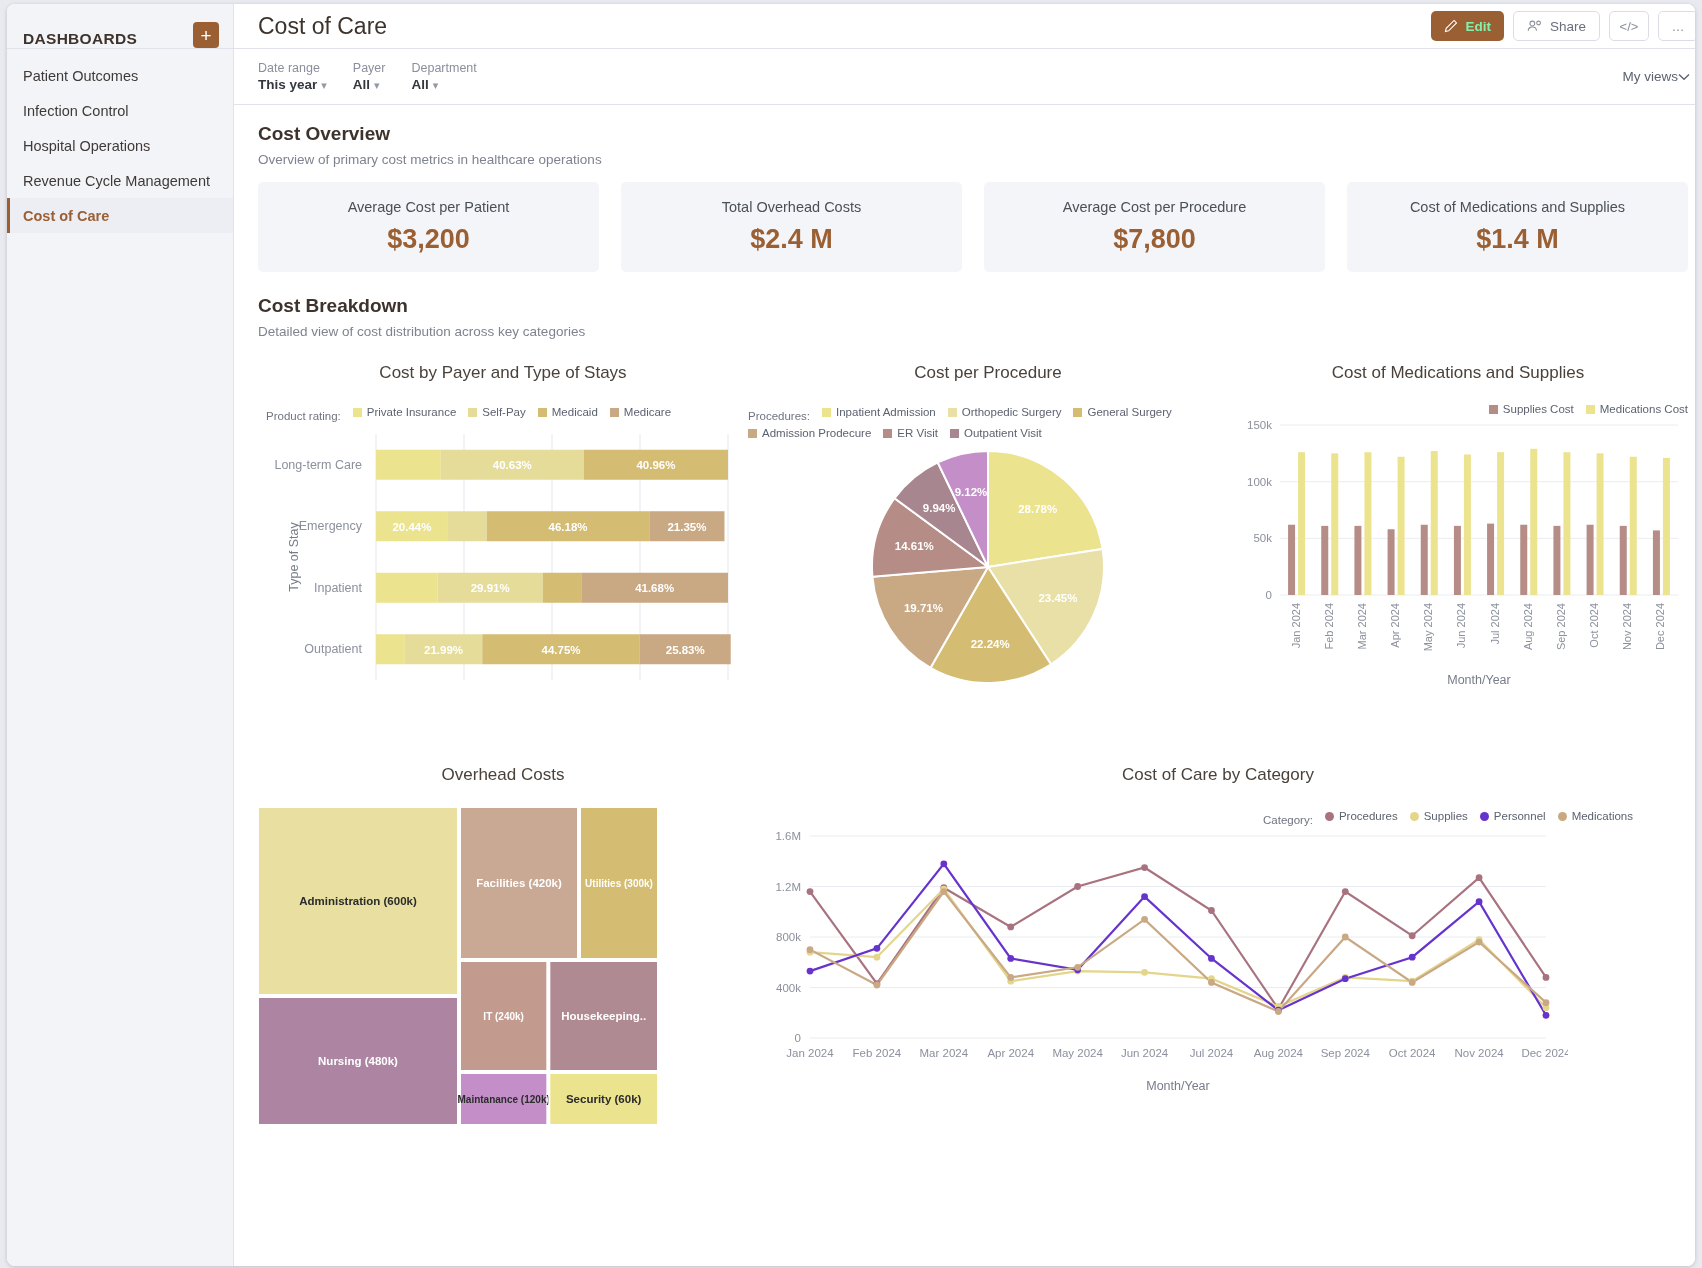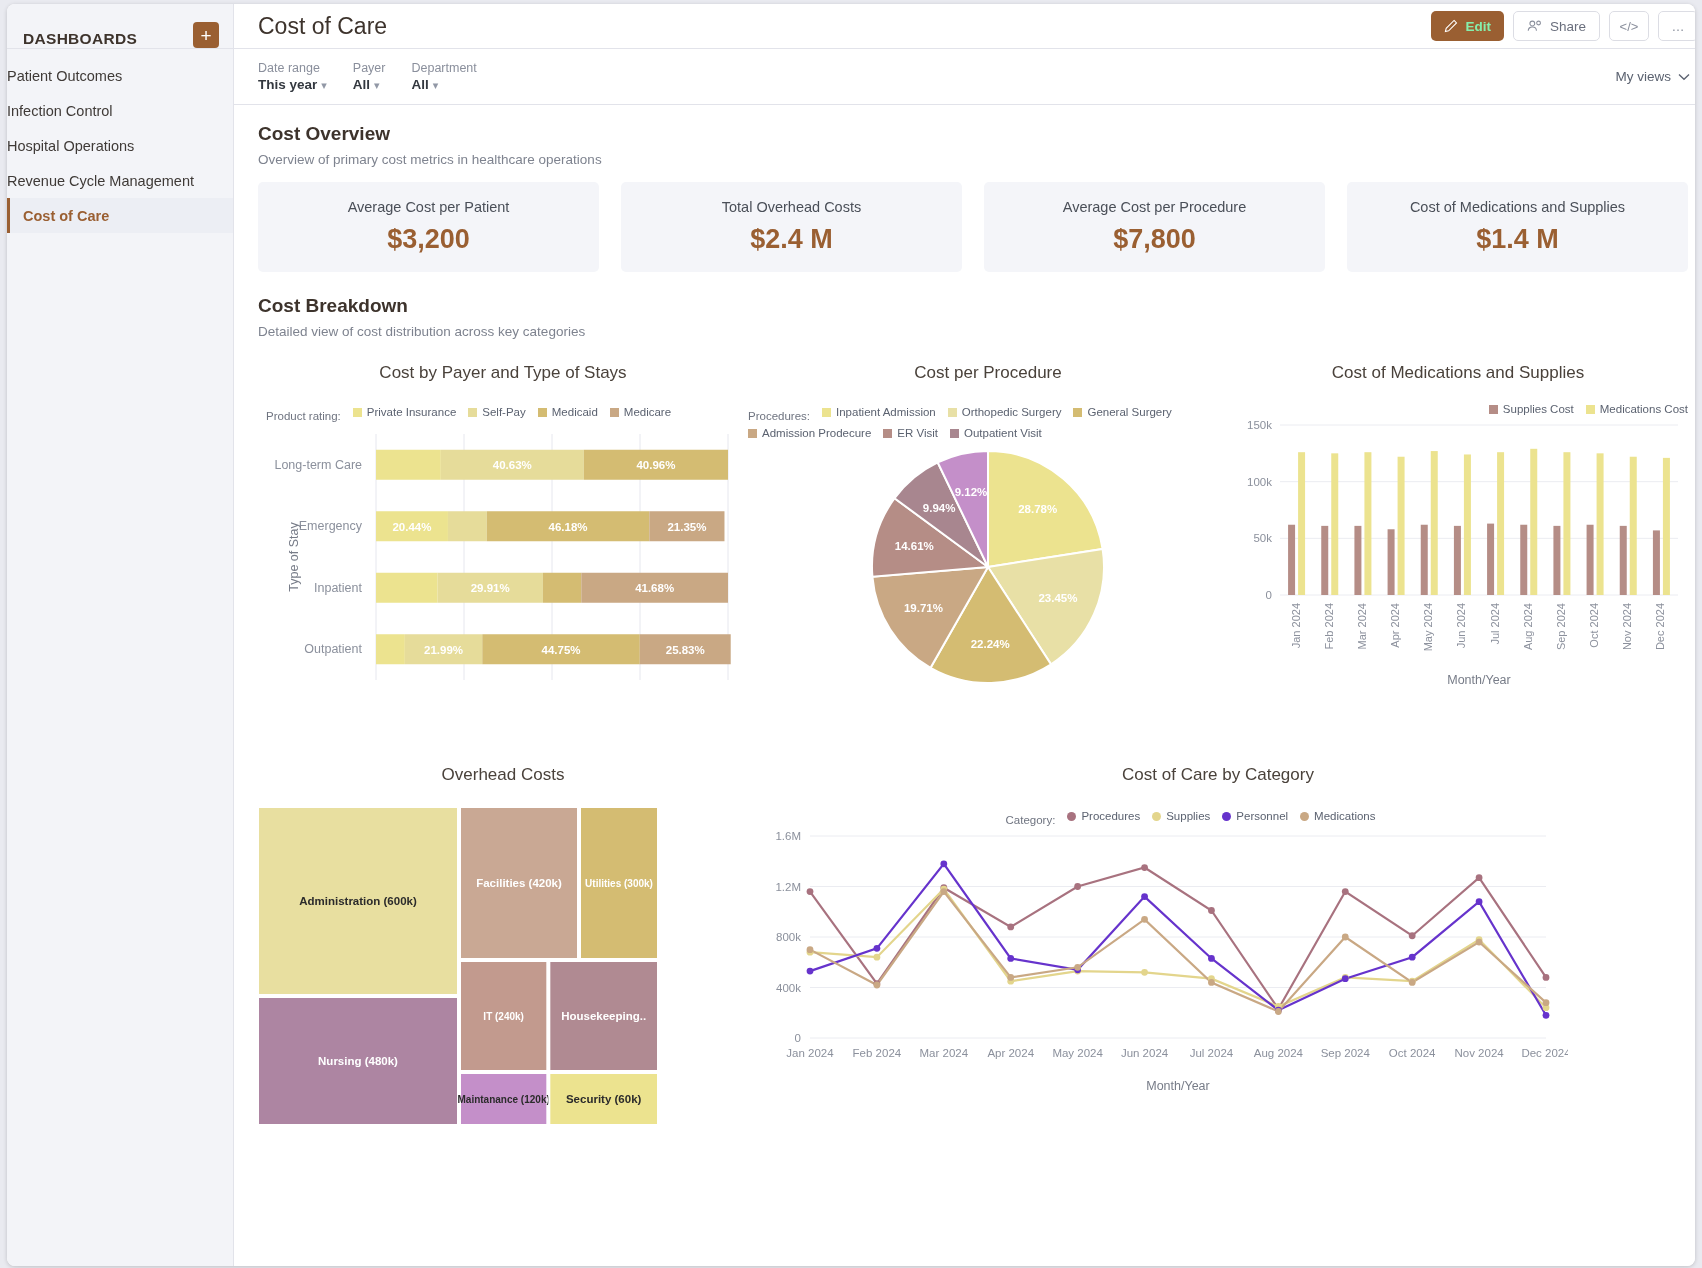--- a/index.html
+++ b/index.html
@@ -39,20 +39,21 @@
   .sb-add {
     width: 26px; height: 26px; border-radius: 4px;
     background: #9a5f32; color: #fff;
     display: flex; align-items: center; justify-content: center;
     font-size: 19px; line-height: 1; font-weight: 300;
     cursor: pointer;
   }
   .sb-list { padding-top: 9px; }
   .sb-item {
     height: 35px; display: flex; align-items: center;
+    padding-left: 16px;
     font-size: 14.5px; color: #3f3a37;
     cursor: pointer;
   }
   .sb-item.active {
     color: #9a5f32; font-weight: bold;
     background: #eceef4;
     border-left: 3px solid #9a5f32;
     padding-left: 13px;
   }
 
@@ -83,21 +84,21 @@
   .filterbar {
     height: 56px; flex: 0 0 56px;
     border-bottom: 1px solid #e2e3ea;
     display: flex; align-items: center; justify-content: space-between;
     padding: 0 22px 0 24px;
   }
   .filters { display: flex; gap: 26px; }
   .filt-label { font-size: 12.5px; color: #8a8f9c; margin-bottom: 2px; }
   .filt-val { font-size: 13.5px; color: #33383f; font-weight: bold; }
   .filt-val .cv { font-weight: normal; color: #9298a6; margin-left: 4px; font-size: 11px; }
-  .myviews { font-size: 13.5px; color: #5b6270; display: flex; align-items: center; gap: 7px; cursor: pointer; }
+  .myviews { font-size: 13.5px; color: #5b6270; display: flex; align-items: center; cursor: pointer; }
 
   .scroll { flex: 1; overflow: hidden; padding: 18px 24px 0 24px; position: relative; }
 
   .sec-title { font-size: 19px; font-weight: bold; color: #3d332c; }
   .sec-sub { font-size: 13.5px; color: #7e838f; margin-top: 7px; }
 
   
   .kpis { display: flex; gap: 22px; margin-top: 15px; }
   .kpi {
     flex: 1; height: 90px; background: #f4f5f9; border-radius: 5px;
@@ -375,21 +376,21 @@
                 <rect x="291.32" y="154" width="108.68" height="110" fill="#b08a92" stroke="#fff" stroke-width="2"></rect>
                 <text x="345.65999999999997" y="213" text-anchor="middle" font-size="11.5" font-weight="bold" fill="#ffffff">Housekeeping..</text>
                 <rect x="202" y="266" width="87.32" height="52" fill="#c48fc9" stroke="#fff" stroke-width="2"></rect>
                 <text x="245.66" y="296" text-anchor="middle" font-size="10" font-weight="bold" fill="#2b2b2b">Maintanance (120k)</text>
                 <rect x="291.32" y="266" width="108.68" height="52" fill="#ece38f" stroke="#fff" stroke-width="2"></rect>
                 <text x="345.65999999999997" y="296" text-anchor="middle" font-size="11.5" font-weight="bold" fill="#2b2b2b">Security (60k)</text>
               </svg></div>
         </div>
         <div class="chart-cell" style="width:940px;">
           <div class="chart-title">Cost of Care by Category</div>
-          <div class="legend" style="margin-top:20px; justify-content:center; padding-right:55px;" id="lg-line">
+          <div class="legend" style="margin-top:20px; justify-content:flex-end; padding-right:55px;" id="lg-line">
               <span class="lbl">Category:</span>
               <span class="lgi"><span class="dot" style="background:#a8727f"></span><span>Procedures</span></span>
               <span class="lgi"><span class="dot" style="background:#e3d58c"></span><span>Supplies</span></span>
               <span class="lgi"><span class="dot" style="background:#6633cc"></span><span>Personnel</span></span>
               <span class="lgi"><span class="dot" style="background:#c9a884"></span><span>Medications</span></span>
             </div>
           <div id="svg-line"><svg width="820" height="270">
                 <line x1="62" y1="212" x2="798" y2="212" stroke="#ebecf1" stroke-width="1"></line>
                 <text x="53" y="216" text-anchor="end" font-size="11.5" fill="#8b909c">0</text>
                 <line x1="62" y1="161.5" x2="798" y2="161.5" stroke="#ebecf1" stroke-width="1"></line>

